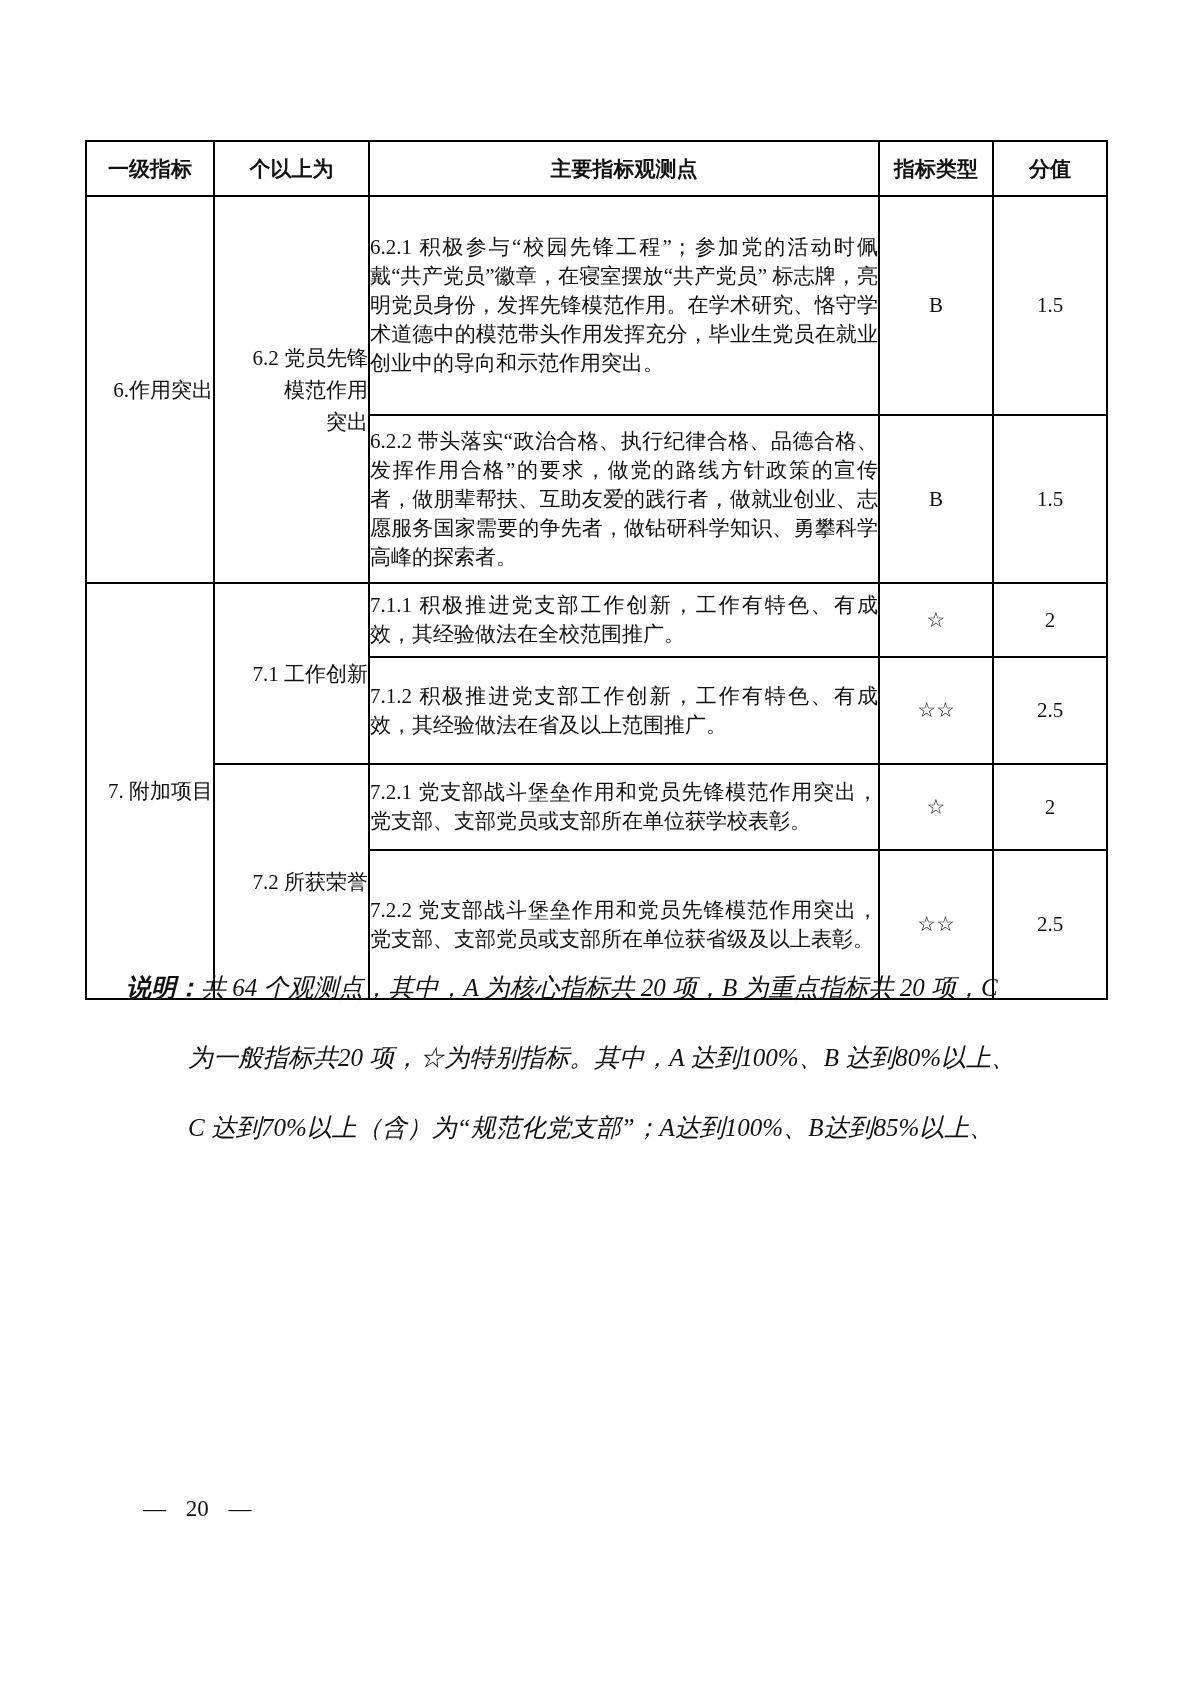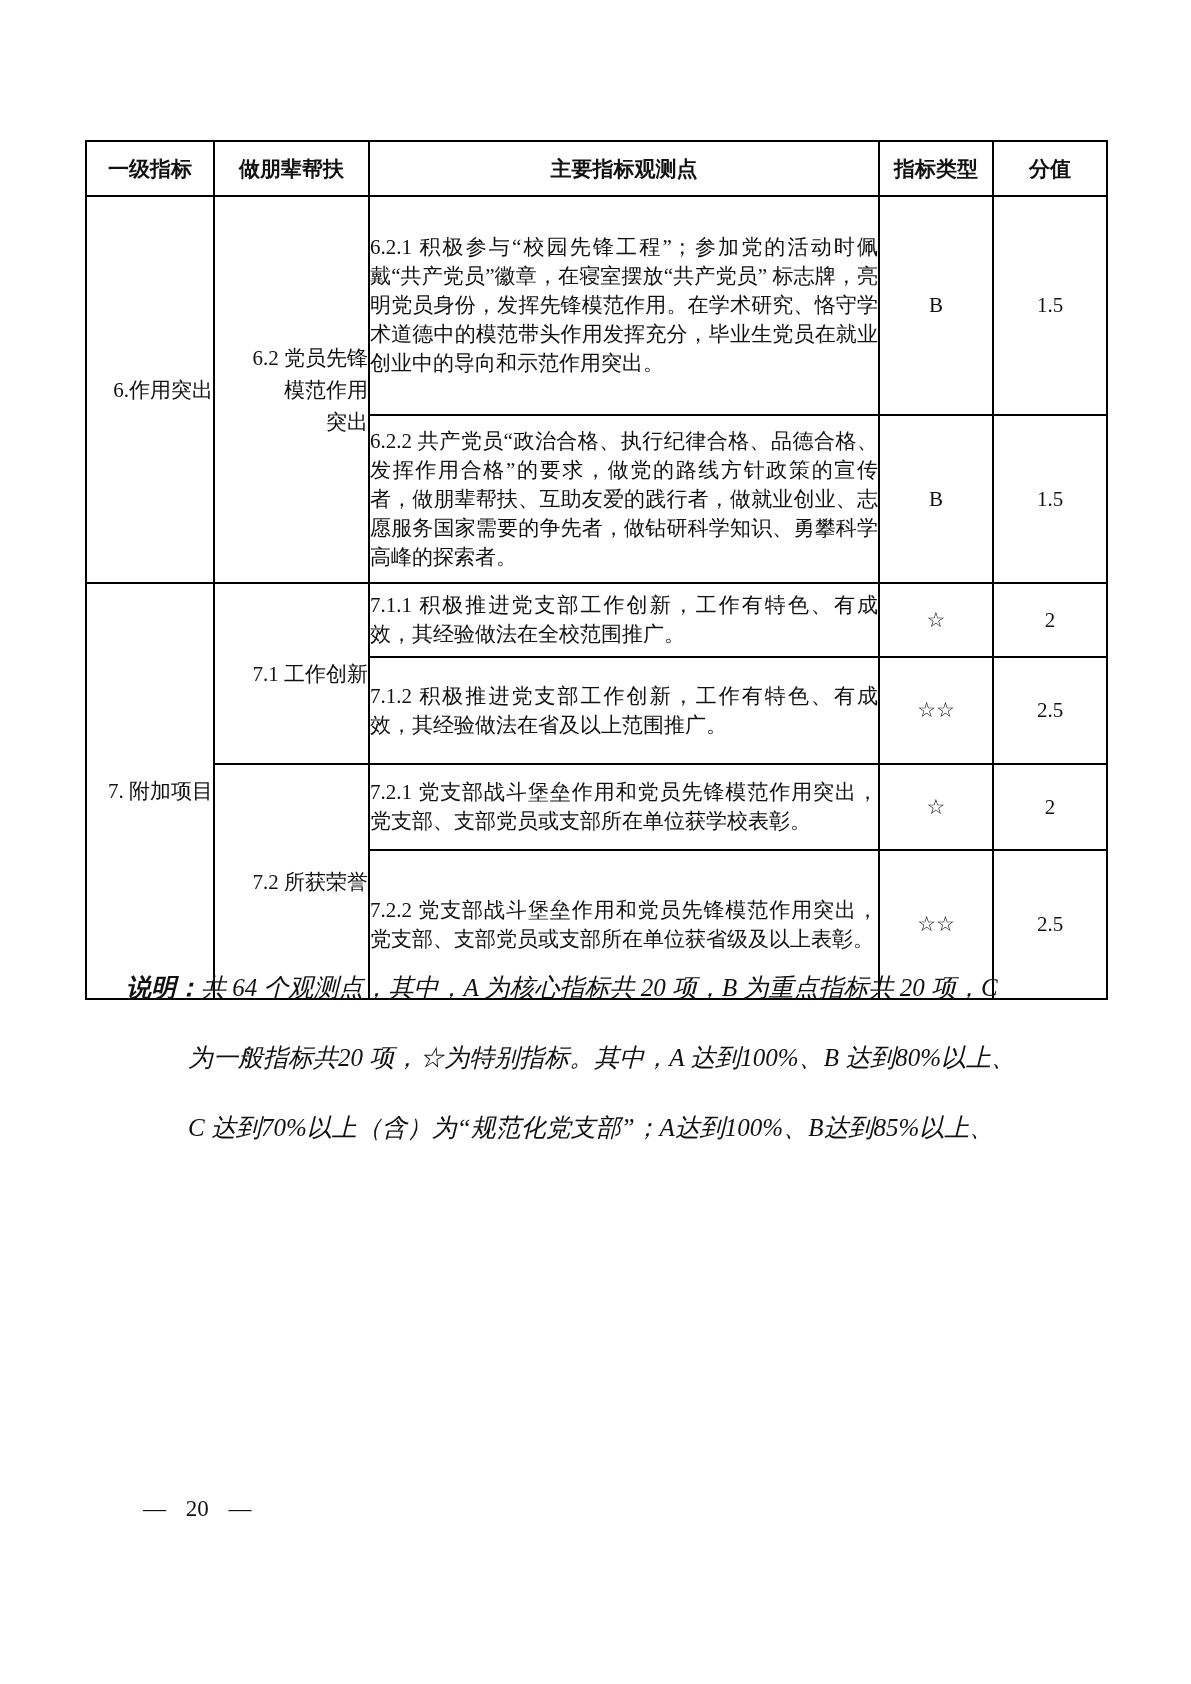--- a/index.html
+++ b/index.html
@@ -86,39 +86,39 @@
   <colgroup>
     <col class="col-l1">
       <col class="col-l2">
       <col class="col-obs">
       <col class="col-type">
       <col class="col-score">
   </colgroup>
   <tbody>
       <tr>
     <th>一级指标</th>
-    <th>做朋辈帮扶</th>
+    <th>个以上为</th>
     <th>主要指标观测点</th>
     <th>指标类型</th>
     <th>分值</th>
   </tr>
 
   <tr class="row-h-1">
     <td class="cell-center" rowspan="2">6.作用突出</td>
     <td class="cell-center" rowspan="2">
       <div>6.2 党员先锋</div>
       <div>模范作用</div>
       <div>突出</div>
     </td>
     <td class="cell-obs">6.2.1 积极参与“校园先锋工程”；参加党的活动时佩戴“共产党员”徽章，在寝室摆放“共产党员” 标志牌，亮明党员身份，发挥先锋模范作用。在学术研究、恪守学术道德中的模范带头作用发挥充分，毕业生党员在就业创业中的导向和示范作用突出。</td>
     <td class="cell-type">B</td>
     <td class="cell-score">1.5</td>
   </tr>
   <tr class="row-h-2">
-    <td class="cell-obs">6.2.2 共产党员“政治合格、执行纪律合格、品德合格、发挥作用合格”的要求，做党的路线方针政策的宣传者，做朋辈帮扶、互助友爱的践行者，做就业创业、志愿服务国家需要的争先者，做钻研科学知识、勇攀科学高峰的探索者。</td>
+    <td class="cell-obs">6.2.2 带头落实“政治合格、执行纪律合格、品德合格、发挥作用合格”的要求，做党的路线方针政策的宣传者，做朋辈帮扶、互助友爱的践行者，做就业创业、志愿服务国家需要的争先者，做钻研科学知识、勇攀科学高峰的探索者。</td>
     <td class="cell-type">B</td>
     <td class="cell-score">1.5</td>
   </tr>
 
   <tr class="row-h-3">
     <td class="cell-center" rowspan="4">7. 附加项目</td>
     <td class="cell-center" rowspan="2">7.1 工作创新</td>
     <td class="cell-obs">7.1.1 积极推进党支部工作创新，工作有特色、有成效，其经验做法在全校范围推广。</td>
     <td class="cell-type">☆</td>
     <td class="cell-score">2</td>

